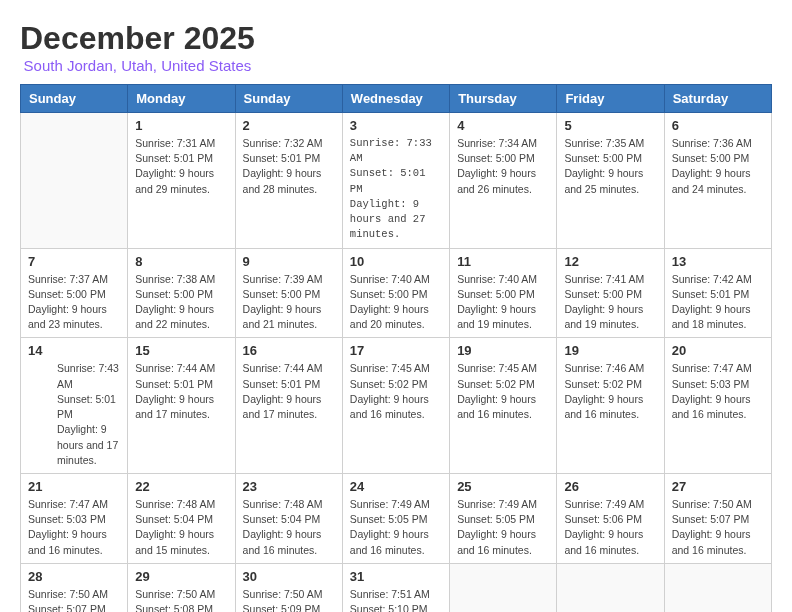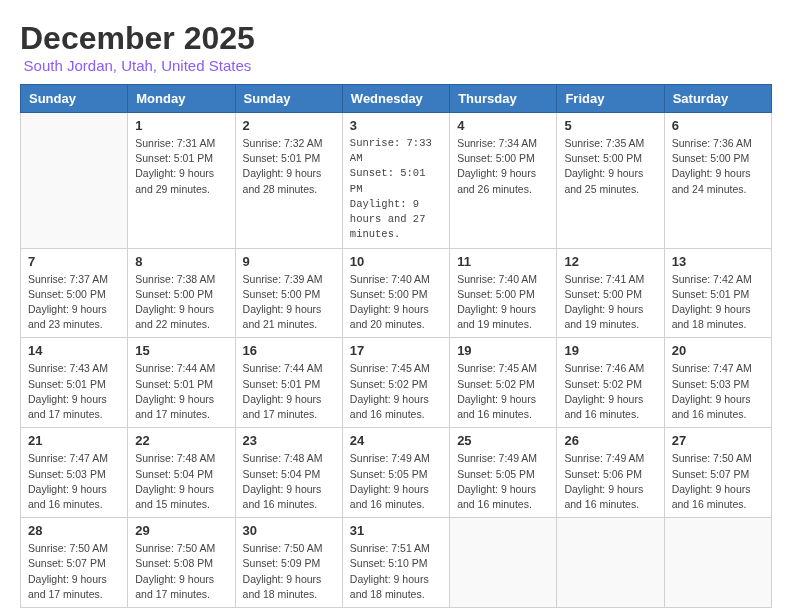--- a/index.html
+++ b/index.html
@@ -176,21 +176,21 @@
         <td>
           <div class="day-number">13</div>
           <div class="day-info" style="white-space: pre-line;">Sunrise: 7:42 AM
 Sunset: 5:01 PM
 Daylight: 9 hours and 18 minutes.</div>
         </td>
       </tr>
       <tr class="week-row">
         <td>
           <div class="day-number">14</div>
-          <div class="day-info" style="white-space: pre-line;">Sunrise: 7:43 AM
+          <div class="day-info" style="white-space: pre-line; margin-left: 29px;">Sunrise: 7:43 AM
 Sunset: 5:01 PM
 Daylight: 9 hours and 17 minutes.</div>
         </td>
         <td>
           <div class="day-number">15</div>
           <div class="day-info" style="white-space: pre-line;">Sunrise: 7:44 AM
 Sunset: 5:01 PM
 Daylight: 9 hours and 17 minutes.</div>
         </td>
         <td>

